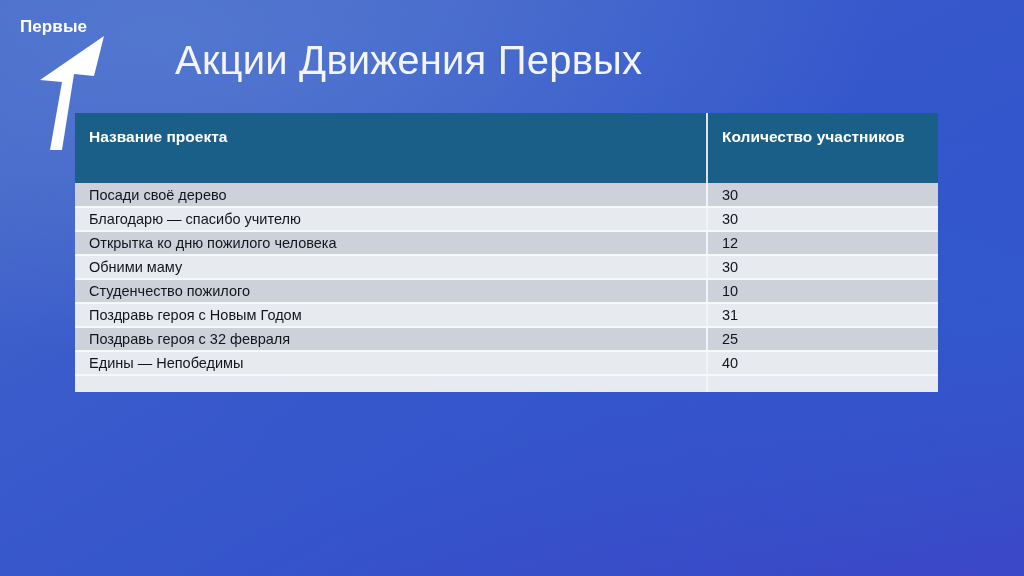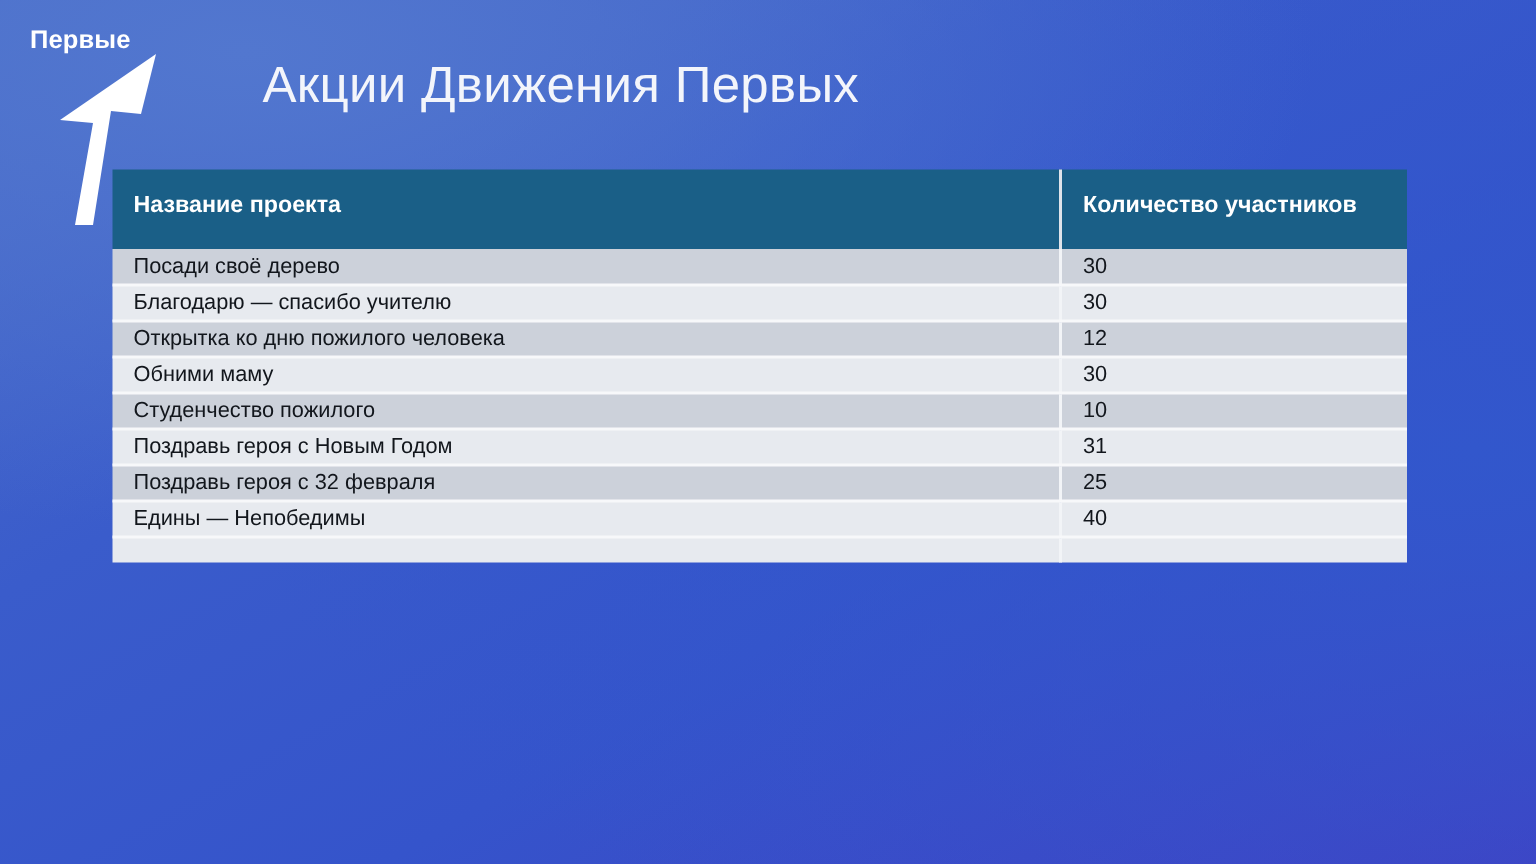--- a/index.html
+++ b/index.html
@@ -44,21 +44,21 @@
     top: 32px;
     width: 88px;
     height: 118px;
   }
 
   
   #page-title {
     position: absolute;
     left: 175px;
     top: 38px;
-    font-size: 34px;
+    font-size: 40px;
     font-weight: 400;
     color: #f3f5fb;
     letter-spacing: 0.2px;
     white-space: nowrap;
   }
 
   
   #actions-table {
     position: absolute;
     left: 75px;
@@ -70,21 +70,21 @@
   #actions-table col.c-name { width: 632px; }
   #actions-table col.c-count { width: 231px; }
 
   #actions-table thead th {
     background: #1a5f87;
     color: #ffffff;
     font-size: 15.5px;
     font-weight: bold;
     text-align: left;
     vertical-align: top;
-    height: 53px;
+    height: 70px;
     padding: 14px 0 11px 14px;
     line-height: 1.35;
     border-right: 2px solid #dfe3ea;
     box-sizing: border-box;
   }
   #actions-table thead th:last-child { border-right: none; }
 
   #actions-table tbody td {
     font-size: 14.5px;
     color: #12161c;

